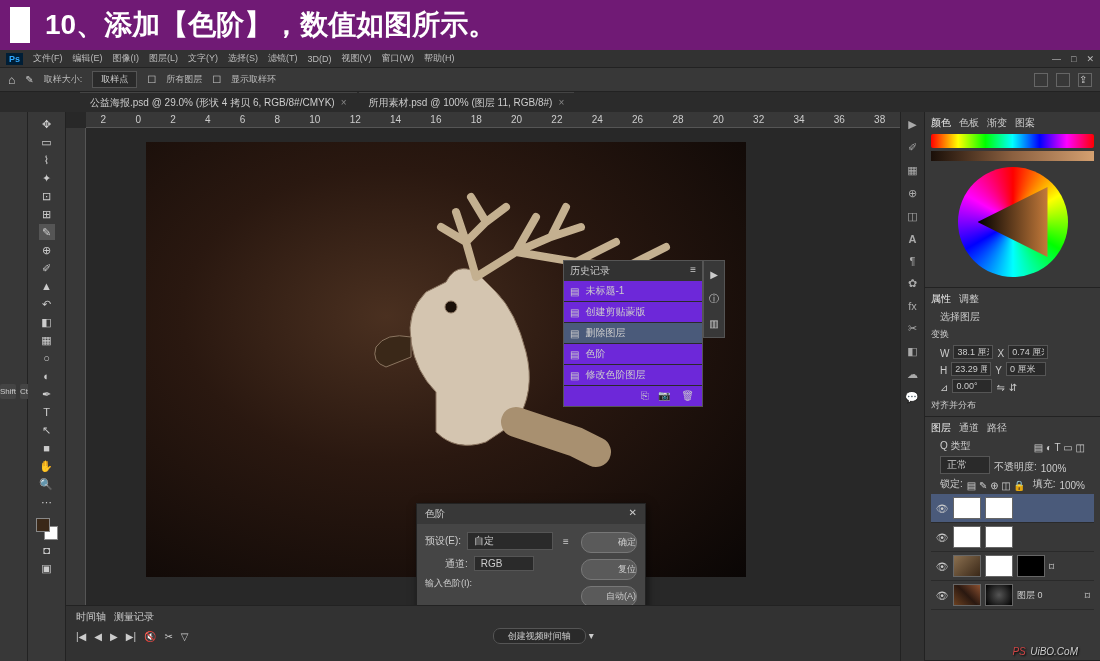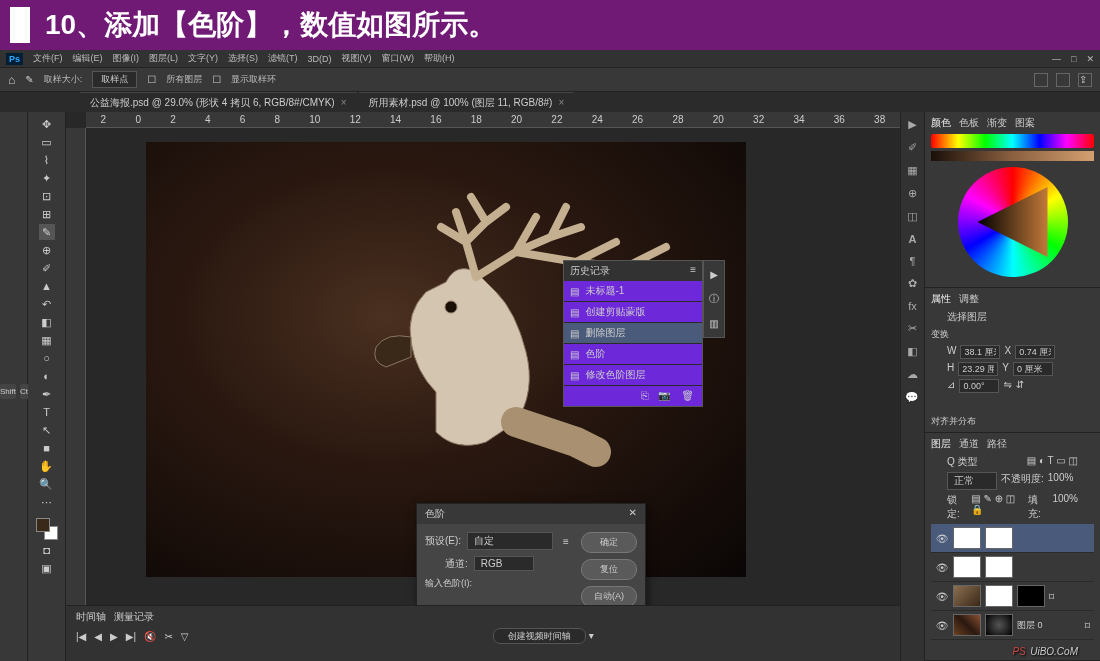--- a/index.html
+++ b/index.html
@@ -45,21 +45,21 @@
 .tool-strip{width:24px;background:#323232;display:flex;flex-direction:column;align-items:center;padding:6px 0;gap:10px;border-right:1px solid #222}
 .tool-strip span{font-size:11px;color:#aaa}
 .panels{flex:1;display:flex;flex-direction:column}
 .panel{border-bottom:1px solid #222;padding:4px 6px}
 .panel-tabs{display:flex;gap:8px;font-size:9px;color:#888;margin-bottom:4px}
 .panel-tabs .act{color:#eee}
 .color-slider{height:14px;background:linear-gradient(90deg,red,yellow,lime,cyan,blue,magenta,red);border-radius:2px;position:relative;margin-bottom:3px}
 .gradient-bar{height:10px;background:linear-gradient(90deg,#1a0f08,#8b6040,#d4a070);margin-bottom:4px}
 .color-wheel{width:110px;height:110px;margin:6px auto;border-radius:50%;background:conic-gradient(red,yellow,lime,cyan,blue,magenta,red);position:relative;display:flex;align-items:center;justify-content:center}
 .wheel-inner{width:70px;height:70px;background:#2a2a2a;clip-path:polygon(0 50%,100% 0,100% 100%);background:linear-gradient(90deg,#000,#c47a3a)}
-.prop-row{display:flex;align-items:flex-start;gap:4px;font-size:9px;margin:3px 16px}
+.prop-row{display:flex;align-items:flex-end;gap:4px;font-size:9px;margin:3px 9px}
 .prop-row input{width:40px;background:#2a2a2a;border:1px solid #555;color:#ccc;font-size:9px;padding:1px 3px}
 .layers{flex:1;overflow:hidden}
 .layer-row{display:flex;align-items:center;padding:3px 4px;gap:4px;border-bottom:1px solid #2a2a2a}
 .layer-row.sel{background:#4a5a7a}
 .eye{width:14px;text-align:center;font-size:10px}
 .thumb{width:28px;height:22px;background:#fff;border:1px solid #666}
 .thumb.deer-t{background:linear-gradient(135deg,#8b7050,#3a2818)}
 .thumb.mask{background:#fff}
 .thumb.black{background:#000}
 .thumb.grad{background:radial-gradient(circle,#555,#000)}
@@ -74,21 +74,21 @@
 .info-strip{position:absolute;top:148px;right:175px;width:22px;background:#383838;border:1px solid #555;display:flex;flex-direction:column;align-items:center;gap:12px;padding:8px 0;z-index:5}
 .info-strip span{font-size:10px}
 .levels-dialog{position:absolute;top:391px;left:350px;width:230px;background:#454545;border:1px solid #222;z-index:10;box-shadow:2px 2px 8px rgba(0,0,0,0.5)}
 .dlg-title{background:#383838;padding:3px 8px;font-size:10px;display:flex;justify-content:space-between}
 .dlg-body{padding:8px;display:flex;gap:8px}
 .dlg-left{flex:1}
 .dlg-row{display:flex;align-items:center;gap:6px;font-size:9px;margin-bottom:6px}
 .dlg-dd{flex:1;background:#2a2a2a;border:1px solid #555;padding:1px 6px}
 .menu-icon{width:14px;text-align:center}
 .dlg-right{width:56px;display:flex;flex-direction:column;gap:6px}
-.dlg-btn{background:#5a5a5a;border:1px solid #777;border-radius:10px;padding:3px 0;text-align:center;font-size:9px;cursor:pointer}
+.dlg-btn{background:#5a5a5a;border:1px solid #777;border-radius:10px;padding:3px 0;text-align:right;font-size:9px;cursor:pointer}
 .watermark{position:absolute;bottom:2px;right:22px;font-size:16px;font-weight:normal;color:#5a9a4a;text-shadow:1px 1px 2px #000;font-style:italic}
 .watermark .u{color:#c44}
 </style>
 </head>
 <body>
 
 <div class="header-bar">
   <div class="white-block"></div>
   <div class="header-text">10、添加【色阶】，数值如图所示。</div>
 </div>
@@ -347,21 +347,21 @@
               <input value="23.29 厘米" style="">
               <span>Y</span>
               <input value="0 厘米" style="">
             </div>
           <div class="prop-row">
               <span>⊿</span>
               <input value="0.00°" style="">
               <span>⇋</span>
               <span>⇵</span>
             </div>
-          <div style="font-size:9px;margin-top:22px">对齐并分布</div>
+          <div style="font-size:9px;margin-top:6px">对齐并分布</div>
         </div>
         <div class="panel layers">
           <div class="panel-tabs">
             <span class="act">图层</span>
             <span>通道</span>
             <span>路径</span>
           </div>
           <div class="prop-row">
               <span>Q 类型</span>
               <span style="margin-left:auto">▤ ◐ T ▭ ◫</span>

